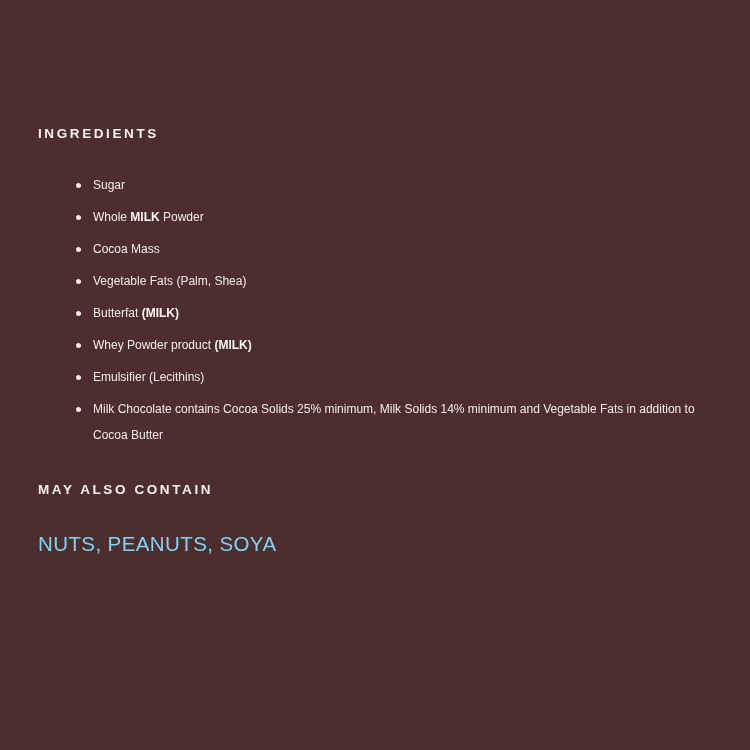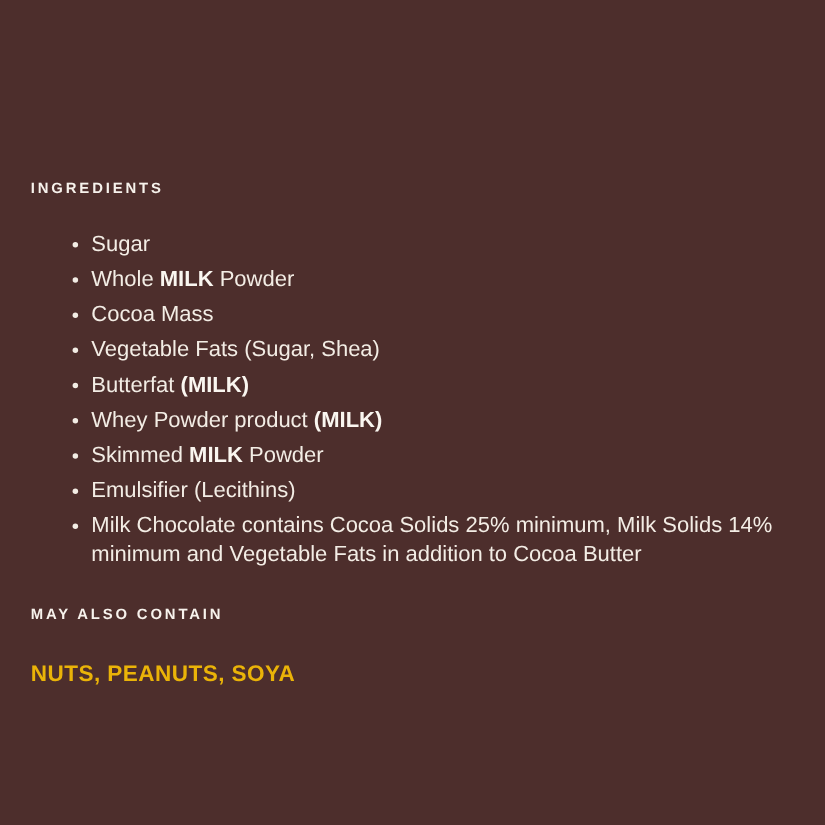--- a/index.html
+++ b/index.html
@@ -9,41 +9,40 @@
   body {
     width: 750px;
     height: 750px;
     background: #4d2e2c;
     overflow: hidden;
     font-family: "Liberation Sans", "DejaVu Sans", sans-serif;
     color: #f4eee6;
     -webkit-font-smoothing: antialiased;
   }
   .section {
-    padding: 126px 28px 0 28px;
+    padding: 126px 28px 0 38px;
     box-sizing: border-box;
-    margin-top: 37px;
   }
   .eyebrow-heading {
     margin: 0;
     font-size: 13.5px;
     line-height: 16px;
     font-weight: 700;
     letter-spacing: 2.6px;
     color: #f7f2ec;
   }
   ul.ingredients-list {
     list-style: none;
     margin: 30px 0 0 0;
     padding: 0 0 0 55px;
     max-width: 690px;
   }
   ul.ingredients-list li {
     position: relative;
-    font-size: 20px;
+    font-size: 12px;
     line-height: 26px;
     margin: 0 0 6px 0;
     color: #f3ede5;
     max-width: 640px;
   }
   ul.ingredients-list li::before {
     content: "";
     position: absolute;
     left: -17px;
     top: 10.5px;
@@ -62,39 +61,38 @@
     font-size: 13.5px;
     line-height: 16px;
     font-weight: 700;
     letter-spacing: 2.6px;
     color: #f7f2ec;
   }
   .allergen-line {
     margin: 34px 0 0 0;
     font-size: 20.5px;
     line-height: 24px;
-    font-weight: 700;
+    font-weight: 400;
     letter-spacing: 0.4px;
-    color: #eab308;
+    color: #7dd3fc;
   }
 </style>
 </head>
 <body>
 
 <div class="section">
   <h3 class="eyebrow-heading">INGREDIENTS</h3>
 
   <ul class="ingredients-list">
       <li><span>Sugar</span></li>
       <li><span>Whole </span><strong>MILK</strong><span> Powder</span></li>
       <li><span>Cocoa Mass</span></li>
-      <li><span>Vegetable Fats (Sugar, Shea)</span></li>
+      <li><span>Vegetable Fats (Palm, Shea)</span></li>
       <li><span>Butterfat </span><strong>(MILK)</strong></li>
       <li><span>Whey Powder product </span><strong>(MILK)</strong></li>
-      <li><span>Skimmed </span><strong>MILK</strong><span> Powder</span></li>
       <li><span>Emulsifier (Lecithins)</span></li>
       <li><span>Milk Chocolate contains Cocoa Solids 25% minimum, Milk Solids 14% minimum and Vegetable Fats in addition to Cocoa Butter</span></li>
     </ul>
 
   <h3 class="may-contain-heading">MAY ALSO CONTAIN</h3>
 
   <p class="allergen-line">NUTS, PEANUTS, SOYA</p>
 </div>
 
 </body></html>

